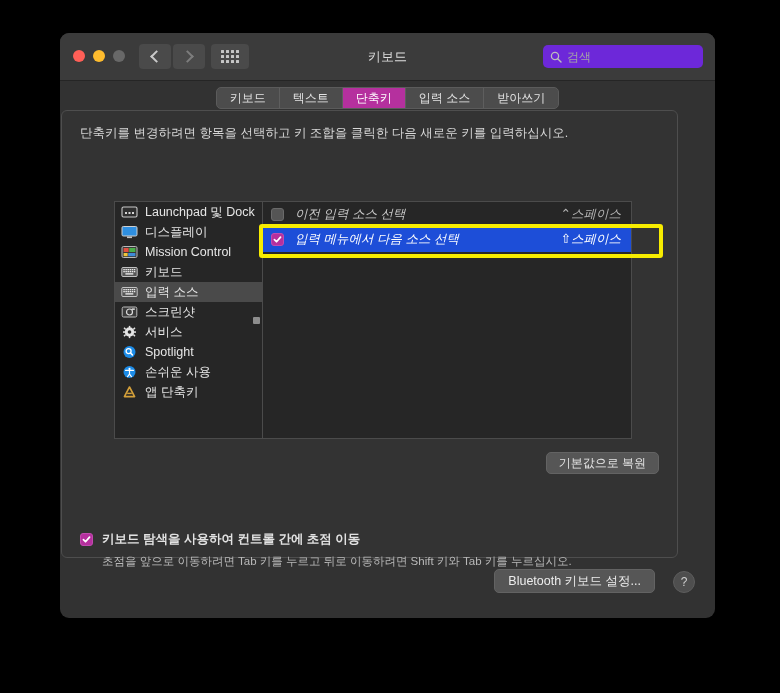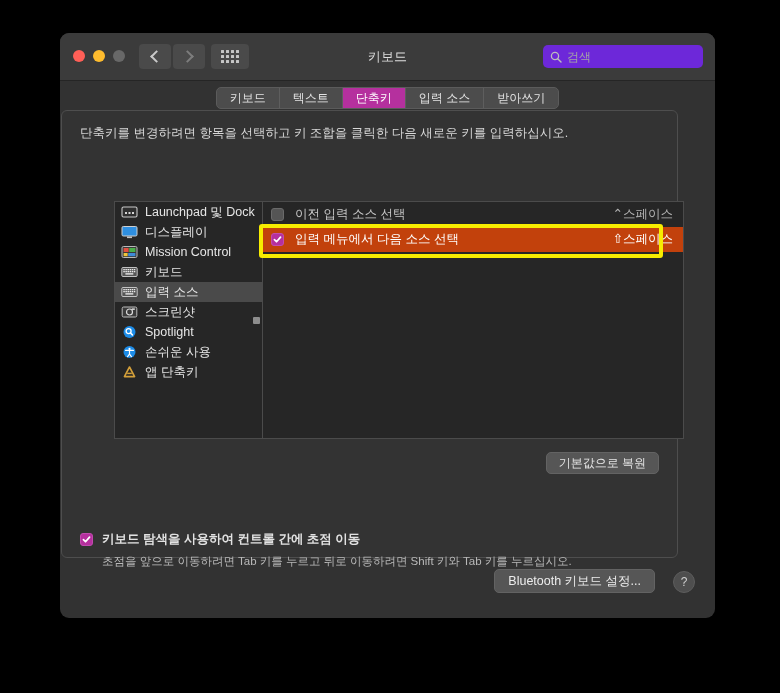--- a/index.html
+++ b/index.html
@@ -129,43 +129,44 @@
   .side-ico { width: 17px; height: 14px; margin-right: 7px; flex: 0 0 auto; display: block; }
 
   #splitter-dot {
     position: absolute; left: 191px; top: 206px;
     width: 7px; height: 7px; border-radius: 1px;
     background: #8d8d8d;
   }
 
   #shortcut-list {
     position: absolute; left: 200px; top: 90px;
-    width: 422px; height: 238px;
+    width: 370px; height: 238px;
     background: #262626;
     border: 1px solid #4b4b4b;
     overflow: hidden;
+    font-style: italic;
   }
   .sc-row {
     position: relative;
     display: flex; align-items: center;
     height: 25px;
     padding: 0 10px 0 8px;
     font-size: 12.5px;
   }
   .sc-check {
     width: 13px; height: 13px; border-radius: 3px;
     flex: 0 0 auto; margin-right: 11px;
     display: flex; align-items: center; justify-content: center;
   }
   .sc-check.off { background: #555; border: 1px solid #6a6a6a; }
   .sc-check.on  { background: #b5309e; border: 1px solid #c24ab0; }
   .sc-check.on svg { display: block; }
   .sc-label { color: #c8c8c8; flex: 1 1 auto; white-space: nowrap; }
   .sc-key   { color: #b4b4b4; white-space: nowrap; }
-  .sc-row.selected { background: #c2410c; }
+  .sc-row.selected { background: #1d4ed8; }
   .sc-row.selected .sc-label,
   .sc-row.selected .sc-key { color: #ffffff; }
 
   #highlight-box {
     position: absolute;
     left: 197px; top: 113px;
     width: 404px; height: 34px;
     border: 4px solid #f7ec00;
     border-radius: 3px;
     pointer-events: none;
@@ -360,20 +361,41 @@
               <rect x="1.2" y="2" width="14.6" height="10" rx="1.4" fill="#3b3b3b" stroke="#bdbdbd" stroke-width="1"></rect>
               <circle cx="8.5" cy="7" r="3" fill="none" stroke="#dcdcdc" stroke-width="1.2"></circle>
               <rect x="10.8" y="3.4" width="3" height="1.5" fill="#dcdcdc"></rect>
             </svg>
           </span>
           <span>스크린샷</span>
         </div>
         <div class="side-item">
           <span>
             <svg class="side-ico" viewBox="0 0 17 14">
+              <g fill="#e4e4e4">
+                <circle cx="8.5" cy="7" r="4.7"></circle>
+              </g>
+              <circle cx="8.5" cy="7" r="1.8" fill="#262626"></circle>
+              <g fill="#e4e4e4">
+                <rect x="7.8" y="0.9" width="1.5" height="2.4"></rect>
+                <rect x="7.8" y="10.7" width="1.5" height="2.4"></rect>
+                <rect x="2" y="6.3" width="2.4" height="1.5"></rect>
+                <rect x="12.6" y="6.3" width="2.4" height="1.5"></rect>
+                <rect x="3.1" y="2.4" width="1.5" height="2.4" transform="rotate(-45 3.85 3.6)"></rect>
+                <rect x="12.4" y="9.2" width="1.5" height="2.4" transform="rotate(-45 13.15 10.4)"></rect>
+                <rect x="12.4" y="2.4" width="1.5" height="2.4" transform="rotate(45 13.15 3.6)"></rect>
+                <rect x="3.1" y="9.2" width="1.5" height="2.4" transform="rotate(45 3.85 10.4)"></rect>
+              </g>
+            </svg>
+          </span>
+          <span>서비스</span>
+        </div>
+        <div class="side-item">
+          <span>
+            <svg class="side-ico" viewBox="0 0 17 14">
               <circle cx="8.5" cy="7" r="6" fill="#1c8ce8"></circle>
               <circle cx="7.6" cy="6.1" r="2.5" fill="none" stroke="#fff" stroke-width="1.3"></circle>
               <line x1="9.5" y1="8" x2="11.4" y2="9.9" stroke="#fff" stroke-width="1.5" stroke-linecap="round"></line>
             </svg>
           </span>
           <span>Spotlight</span>
         </div>
         <div class="side-item">
           <span>
             <svg class="side-ico" viewBox="0 0 17 14">

